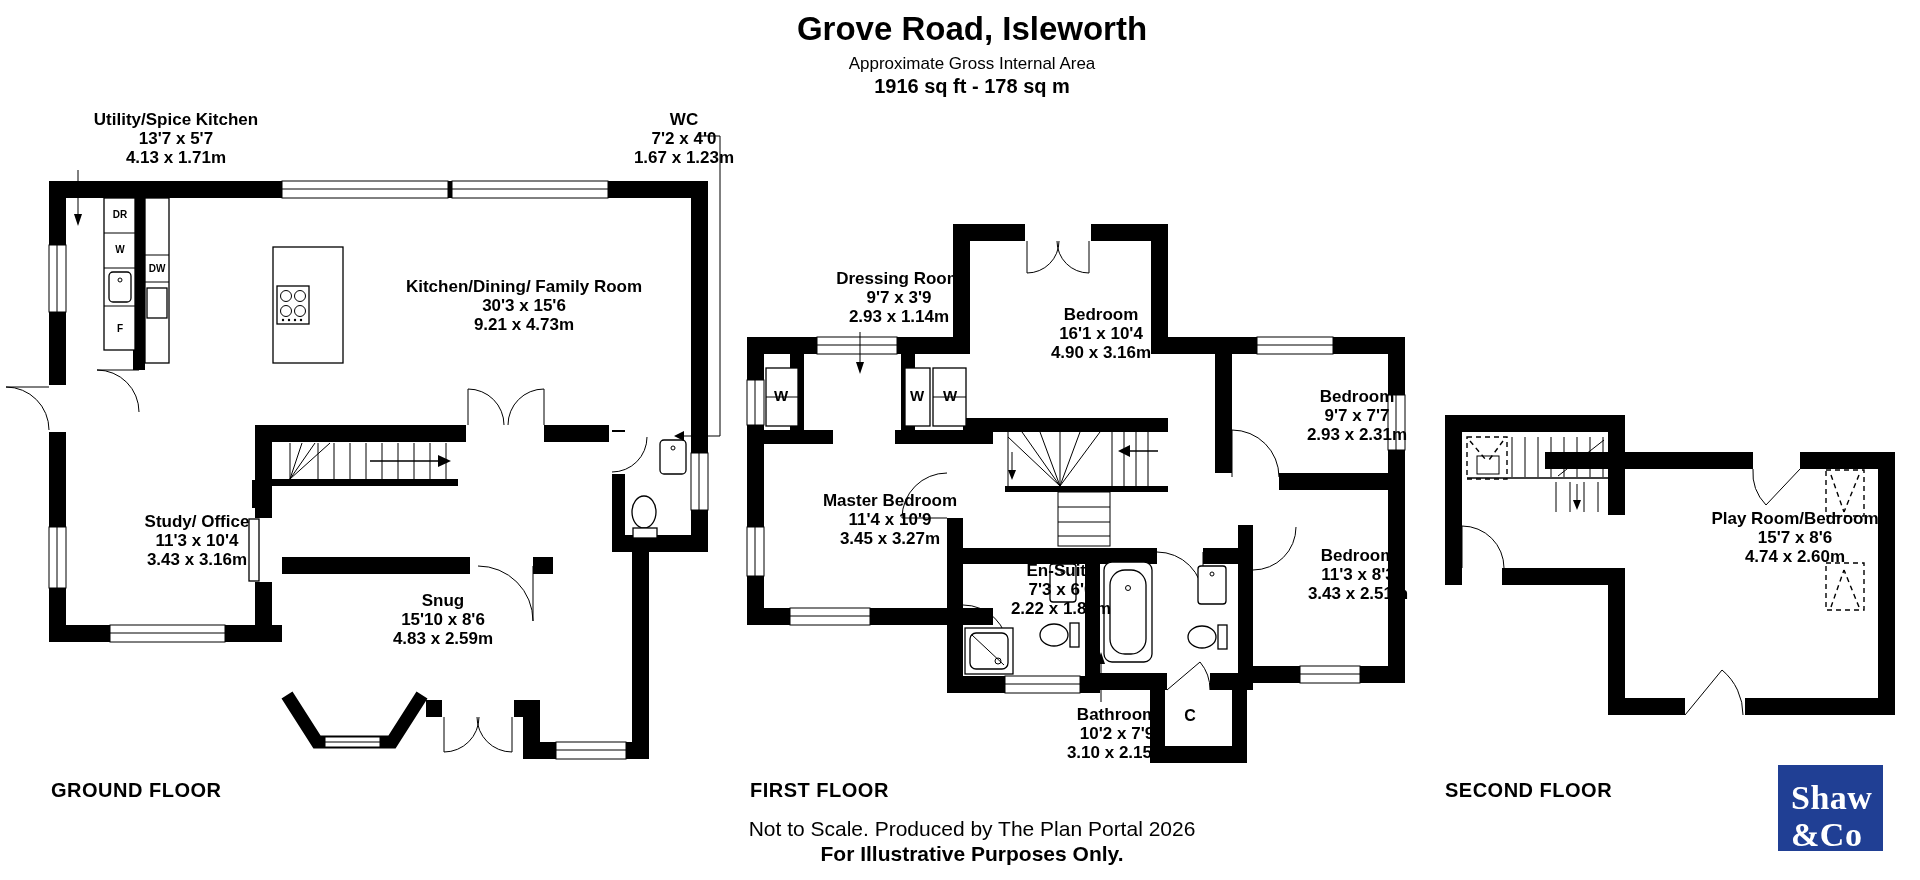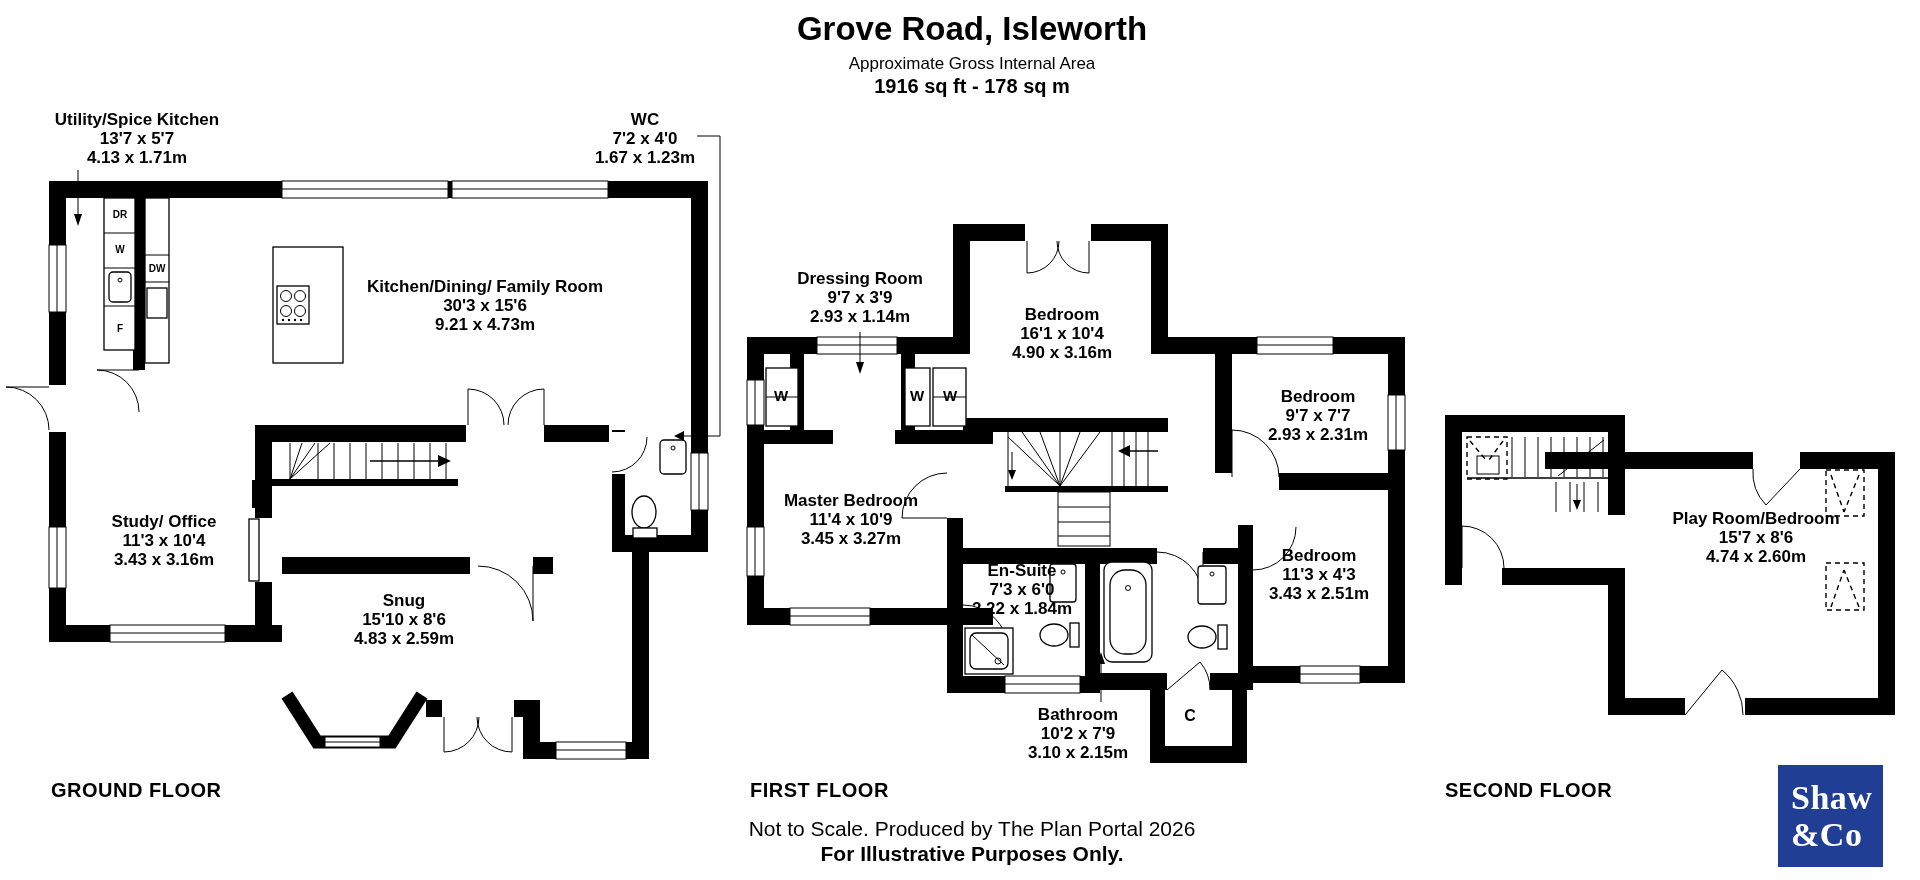--- a/index.html
+++ b/index.html
@@ -9,36 +9,36 @@
   .wall{fill:#000;}
   .gap{fill:#fff;}
   .win{fill:#fff;stroke:#000;stroke-width:1;}
   .ln{stroke:#000;stroke-width:1;fill:none;}
   .ln15{stroke:#000;stroke-width:1.5;fill:none;}
   .thick{stroke:#000;stroke-width:13;fill:none;}
   .fx{fill:#fff;stroke:#000;stroke-width:1.3;}
   .dash{stroke:#000;stroke-width:1.4;fill:none;stroke-dasharray:5 4;}
   .hd{fill:#000;}
   .lbl{position:absolute;text-align:center;font-weight:bold;font-size:17px;line-height:19px;
-       transform:translateX(-50%);white-space:nowrap;z-index:5;}
+       transform:translateX(-50%);white-space:nowrap;z-index:5;margin-left:39px;}
   .tiny{position:absolute;font-weight:bold;font-size:10px;transform:translate(-50%,-50%);z-index:5;}
   .wlab{position:absolute;font-weight:bold;font-size:15px;transform:translate(-50%,-50%);z-index:5;}
   .clab{position:absolute;font-weight:bold;font-size:16px;transform:translate(-50%,-50%);z-index:5;}
   .floor-title{position:absolute;font-weight:bold;font-size:20px;letter-spacing:.5px;z-index:5;}
   #main-title{position:absolute;left:972px;top:10px;transform:translateX(-50%);
               font-weight:bold;font-size:33px;white-space:nowrap;z-index:5;}
   #subtitle{position:absolute;left:972px;top:54px;transform:translateX(-50%);
             font-weight:normal;font-size:17px;white-space:nowrap;z-index:5;}
   #area-line{position:absolute;left:972px;top:75px;transform:translateX(-50%);
              font-weight:bold;font-size:20px;white-space:nowrap;z-index:5;}
   #footer1{position:absolute;left:972px;top:817px;transform:translateX(-50%);
            font-size:21px;white-space:nowrap;z-index:5;}
   #footer2{position:absolute;left:972px;top:842px;transform:translateX(-50%);
            font-weight:bold;font-size:21px;white-space:nowrap;z-index:5;}
-  #logo{position:absolute;left:1778px;top:765px;width:105px;height:102px;background:#203F94;
+  #logo{position:absolute;left:1778px;top:765px;width:105px;height:86px;background:#203F94;
         z-index:6;box-sizing:border-box;padding:14px 0 0 13px;}
   #logo .logo-line{font-family:"Liberation Serif","DejaVu Serif",serif;color:#fff;
         font-size:34px;line-height:37px;font-weight:600;letter-spacing:0.5px;}
 </style>
 </head>
 <body>
 
 <div id="page">
 
   <svg width="1920" height="880" viewBox="0 0 1920 880">
@@ -365,21 +365,21 @@
   <div class="lbl" style="left:645px;top:110px">
     <div>WC</div>
     <div>7'2 x 4'0</div>
     <div>1.67 x 1.23m</div>
   </div>
   <div class="lbl" style="left:485px;top:277px">
     <div>Kitchen/Dining/ Family Room</div>
     <div>30'3 x 15'6</div>
     <div>9.21 x 4.73m</div>
   </div>
-  <div class="lbl" style="left:164px;top:512px">
+  <div class="lbl" style="left:158px;top:512px">
     <div>Study/ Office</div>
     <div>11'3 x 10'4</div>
     <div>3.43 x 3.16m</div>
   </div>
   <div class="lbl" style="left:404px;top:591px">
     <div>Snug</div>
     <div>15'10 x 8'6</div>
     <div>4.83 x 2.59m</div>
   </div>
   <div class="tiny" style="left:120px;top:214px">DR</div>
@@ -408,21 +408,21 @@
     <div>11'4 x 10'9</div>
     <div>3.45 x 3.27m</div>
   </div>
   <div class="lbl" style="left:1022px;top:561px">
     <div>En-Suite</div>
     <div>7'3 x 6'0</div>
     <div>2.22 x 1.84m</div>
   </div>
   <div class="lbl" style="left:1319px;top:546px">
     <div>Bedroom</div>
-    <div>11'3 x 4'3</div>
+    <div>11'3 x 8'3</div>
     <div>3.43 x 2.51m</div>
   </div>
   <div class="lbl" style="left:1078px;top:705px">
     <div>Bathroom</div>
     <div>10'2 x 7'9</div>
     <div>3.10 x 2.15m</div>
   </div>
   <div class="wlab" style="left:781px;top:395px">W</div>
   <div class="wlab" style="left:917px;top:395px">W</div>
   <div class="wlab" style="left:950px;top:395px">W</div>

